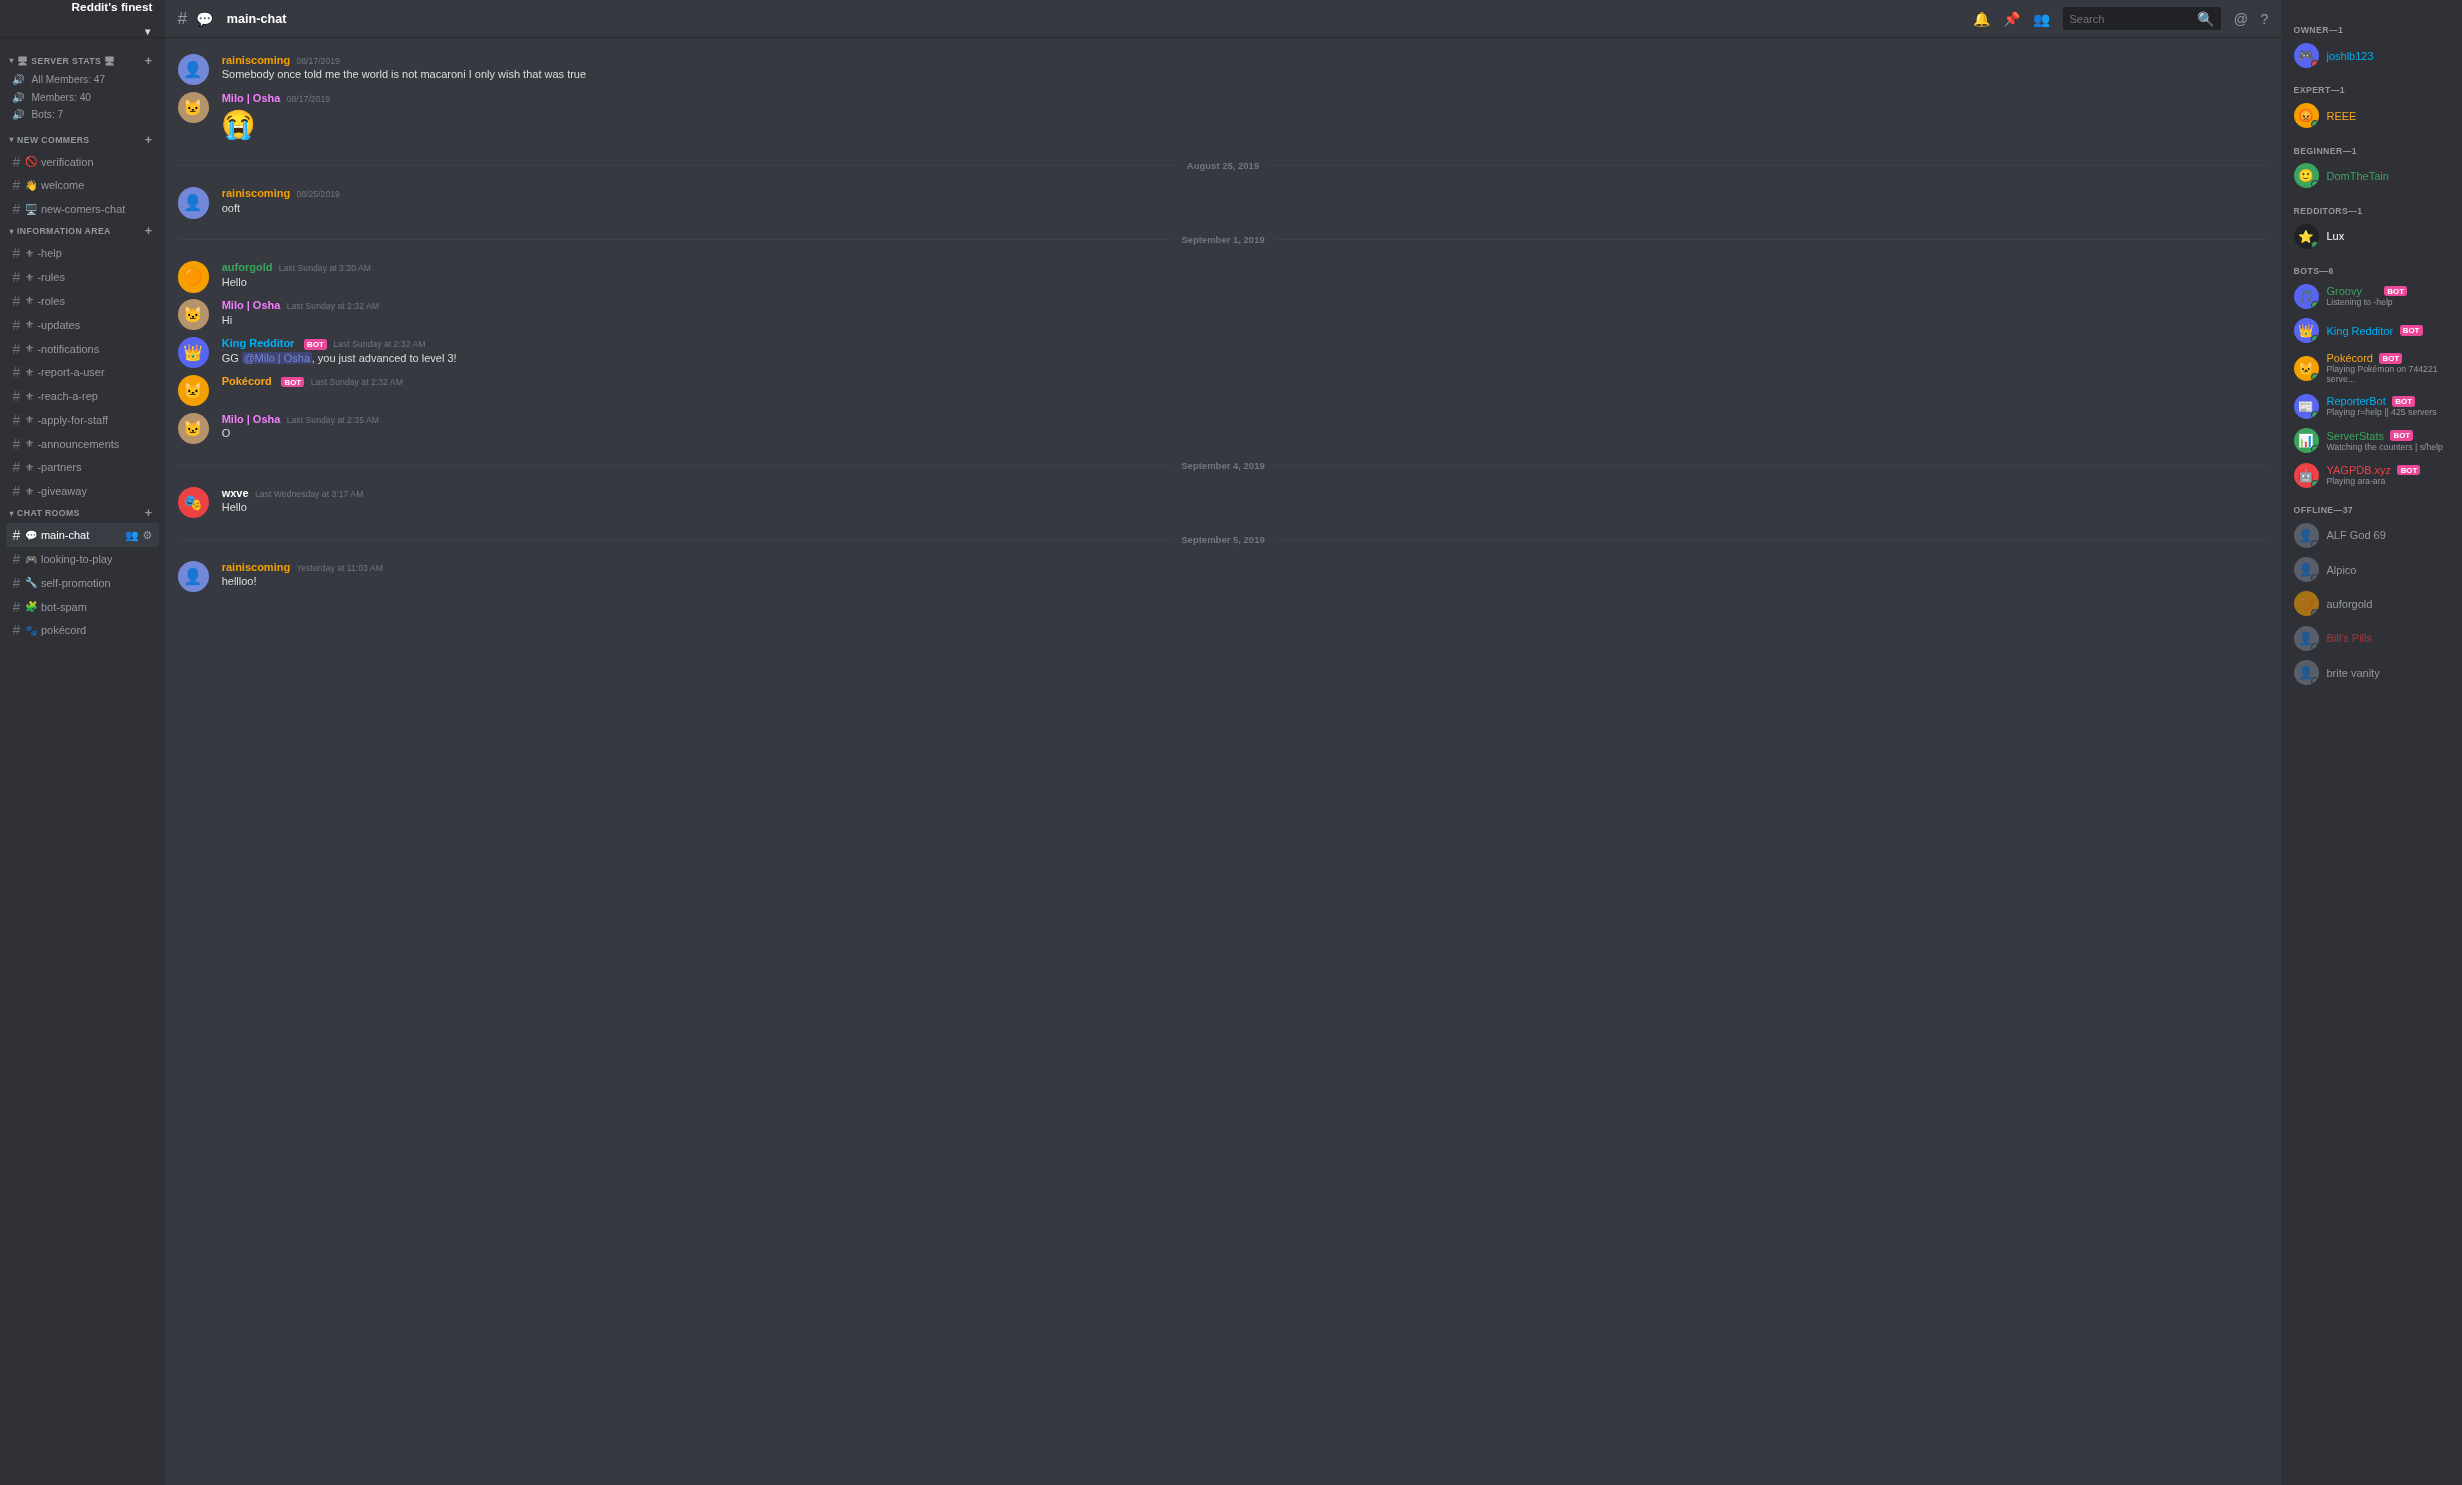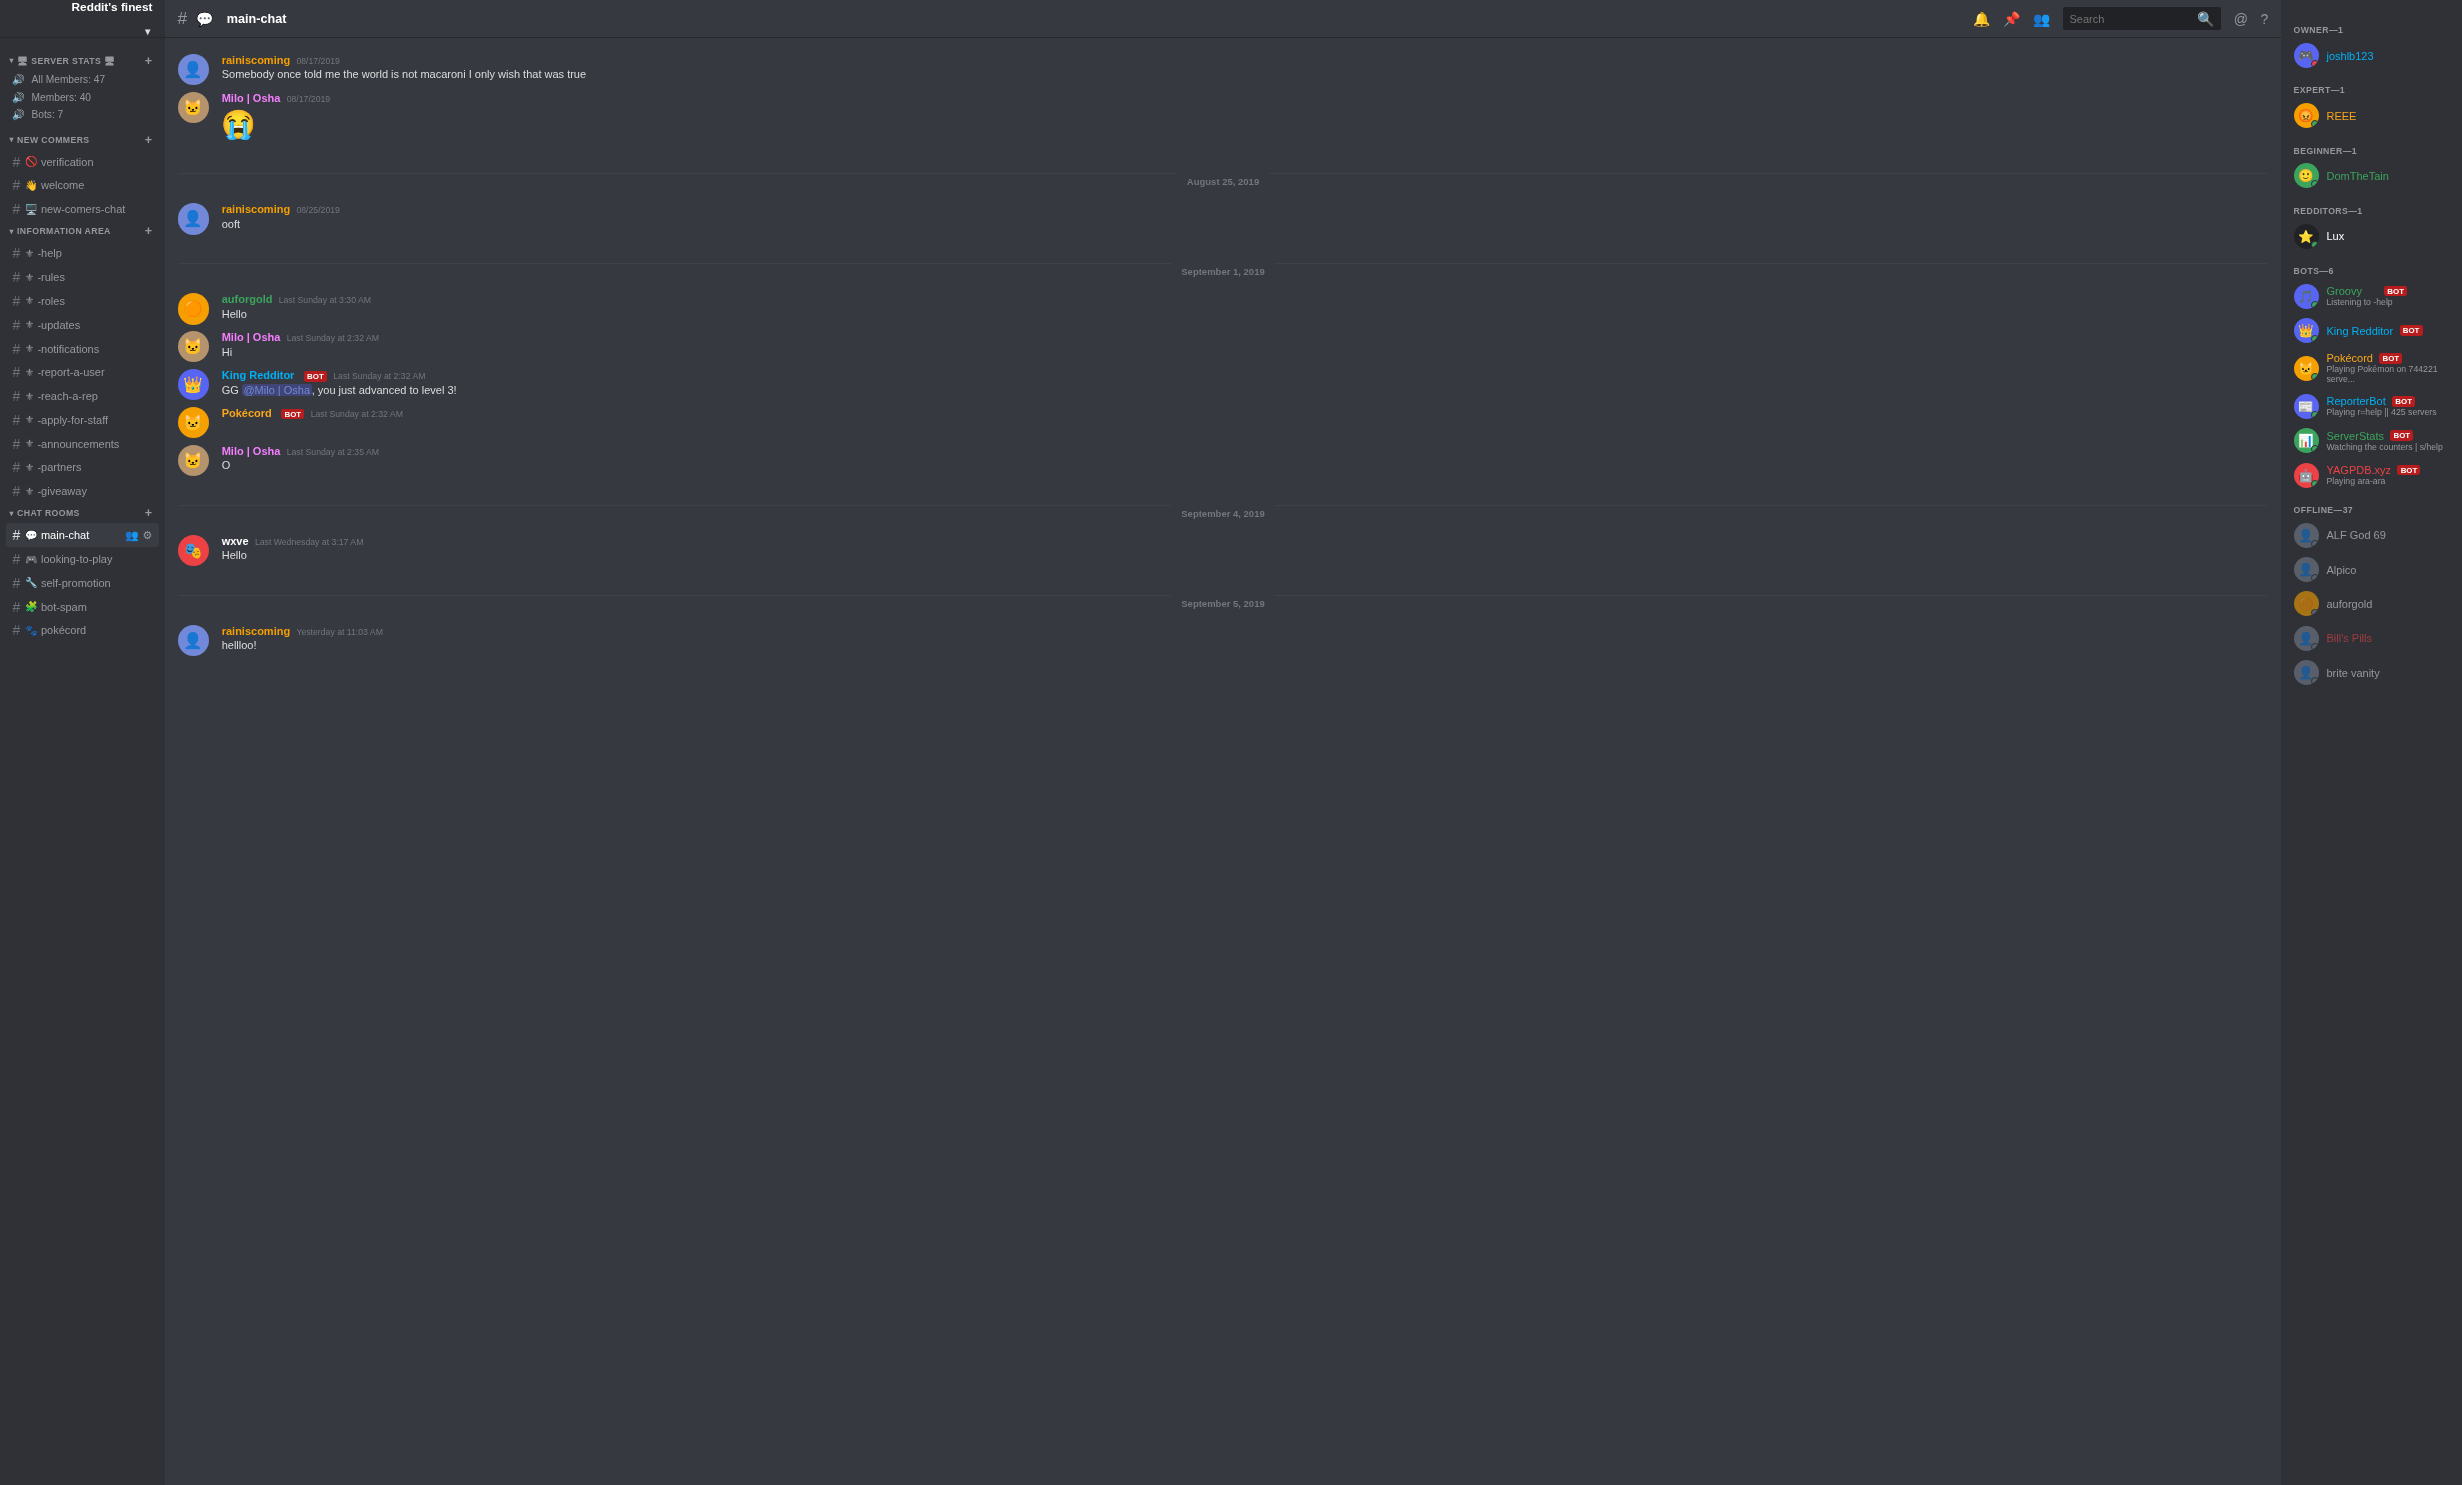--- a/index.html
+++ b/index.html
@@ -38,34 +38,34 @@
     .chat-header-icon { font-size: 14px; margin-right: 3.2px; }
     .chat-header-name { color: #fff; font-weight: 600; font-size: 12.6px; }
     .chat-header-actions { margin-left: auto; display: flex; gap: 12.6px; align-items: center; color: #96989d; font-size: 14px; cursor: pointer; }
 
     .messages-area { flex: 1; overflow-y: auto; padding: 12.6px 0; }
     .messages-area::-webkit-scrollbar { width: 6.3px; }
     .messages-area::-webkit-scrollbar-thumb { background: #202225; border-radius: 3.2px; }
 
     .date-divider { display: flex; align-items: center; margin: 12.6px 12.6px; }
     .date-divider::before, .date-divider::after { content: ''; flex: 1; height: 0.8px; background: #3e4147; }
-    .date-divider-text { padding: 0 9.5px; color: #72767d; font-size: 9.5px; font-weight: 600; margin-top: 16px; }
+    .date-divider-text { padding: 0 9.5px; color: #72767d; font-size: 9.5px; font-weight: 600; }
 
     .message { display: flex; padding: 3.2px 12.6px; gap: 12.6px; position: relative; }
     .message-avatar { width: 31.5px; height: 31.5px; border-radius: 50%; flex-shrink: 0; display: flex; align-items: center; justify-content: center; font-size: 15.8px; overflow: hidden; }
     .message-content { flex: 1; }
     .message-header { display: flex; align-items: baseline; gap: 6.3px; margin-bottom: 1.6px; }
     .message-author { font-weight: 600; font-size: 11px; }
     .message-time { color: #72767d; font-size: 8.7px; }
     .message-text { color: #dcddde; font-size: 11px; line-height: 1.4; }
     .message-emoji { font-size: 28px; }
 
     .mention { background: rgba(88, 101, 242, 0.3); color: #7289da; border-radius: 2.4px; padding: 0 1.6px; }
 
-    .bot-badge { background: #b91c1c; color: white; font-size: 7.9px; padding: 0.8px 3.2px; border-radius: 2.4px; font-weight: 600; margin-left: 3.2px; vertical-align: middle; }
+    .bot-badge { background: #ec4899; color: white; font-size: 7.9px; padding: 0.8px 3.2px; border-radius: 2.4px; font-weight: 600; margin-left: 3.2px; vertical-align: middle; }
 
     
     .members-sidebar { width: 181px; background: #2f3136; flex-shrink: 0; overflow-y: auto; padding: 12.6px 6.3px; }
     .members-sidebar::-webkit-scrollbar { width: 3.2px; }
     .members-sidebar::-webkit-scrollbar-thumb { background: #202225; border-radius: 1.6px; }
 
     .member-category { color: #96989d; font-size: 8.7px; font-weight: 700; text-transform: uppercase; letter-spacing: 0.4px; padding: 12.6px 6.3px 3.2px 6.3px; }
     .member-item { display: flex; align-items: center; padding: 4.7px 6.3px; border-radius: 3.2px; cursor: pointer; gap: 7.9px; }
     .member-avatar { width: 25px; height: 25px; border-radius: 50%; flex-shrink: 0; display: flex; align-items: center; justify-content: center; font-size: 12.6px; position: relative; overflow: hidden; }
     .member-avatar-status { width: 7.9px; height: 7.9px; border-radius: 50%; position: absolute; bottom: 0; right: 0; border: 1.6px solid #2f3136; }

